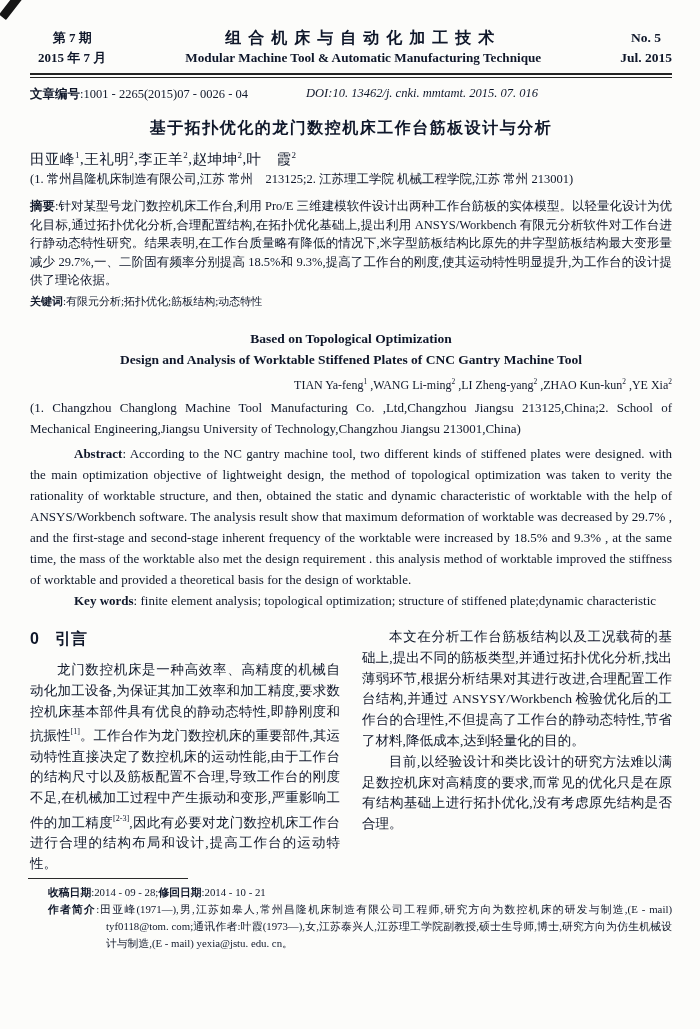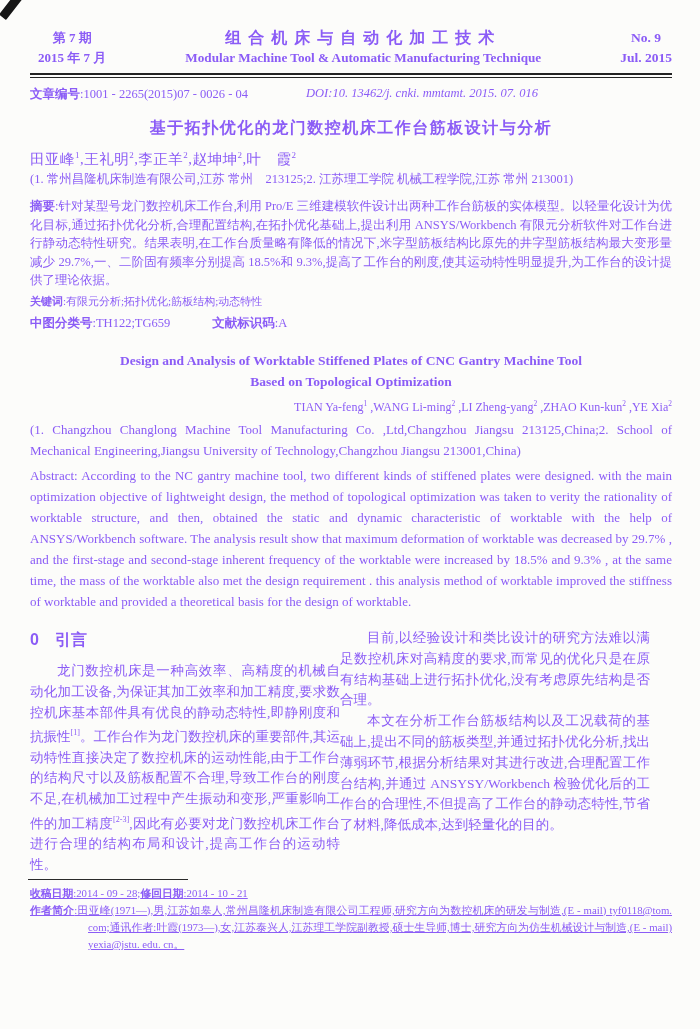--- a/index.html
+++ b/index.html
@@ -4,33 +4,33 @@
 <style>
   * { margin:0; padding:0; box-sizing:border-box; }
   html,body { background:#e8e8e6; }
   .page {
     position:relative;
     width:700px; height:1029px;
     margin:0 auto;
     background:#fcfcfa;
     overflow:hidden;
     font-family:"Liberation Serif","DejaVu Serif",serif;
-    color:#8b5cf6;
+    color:#0f172a;
   }
   .content { padding:26px 28px 0 30px; }
 
   
   .corner-mark {
     position:absolute; top:-6px; left:6px;
     width:9px; height:26px; background:#161616;
     transform:rotate(38deg); border-radius:1px;
   }
 
   .hei { font-family:"Liberation Sans","DejaVu Sans",sans-serif; font-weight:bold;text-align:right; }
-  .b   { font-weight:normal; }
+  .b   { font-weight:bold;margin-left:44px; }
 
   
   .journal-header { display:flex; justify-content:space-between; align-items:center; height:44px; }
   .jh-left  { text-align:center; padding-left:8px; font-weight:bold; font-size:13px; line-height:20px; white-space:nowrap; }
   .jh-center{ text-align:center; flex:1; }
   .jh-right { text-align:center; font-weight:bold; font-size:13.5px; line-height:20px; white-space:nowrap; }
   .journal-cn { font-size:16px; font-weight:bold; letter-spacing:7px; line-height:20px; font-family:"Liberation Sans","DejaVu Sans",sans-serif; }
   .journal-en { font-size:13.2px; font-weight:bold; line-height:20px; }
 
   .double-rule { margin-top:3px; border-top:2.5px solid #232323; border-bottom:1.5px solid #232323; height:5px; }
@@ -51,52 +51,52 @@
   .clc .gap { display:inline-block; width:42px; }
 
   
   .title-en { margin-top:17px; text-align:center; font-weight:bold; font-size:13.5px; line-height:21px; }
   .authors-en { margin-top:2px; text-align:right; font-size:12px; line-height:20px; }
   .affil-en { margin-top:2px; font-size:13px; line-height:21.5px; text-align:justify; }
   .abstract-en { margin-top:3px; font-size:13px; line-height:21px; text-align:justify; }
   .kw-en { font-size:13px; line-height:21px; text-align:justify; }
 
   
-  .columns { display:flex; margin-top:16px; }
+  .columns { display:flex; gap:22px; margin-top:16px; }
   .col-left  { width:310px; }
   .col-right { width:310px; }
   .sec-heading { font-family:"Liberation Sans","DejaVu Sans",sans-serif; font-weight:bold; font-size:16px; margin:2px 0 10px 0; }
   .sec-heading .num { margin-right:16px; }
   .body-p { font-size:13.5px; line-height:20.8px; text-align:justify; text-indent:2em; }
   .body-p sup { font-size:60%; vertical-align:super; }
 
   
   .footnote { margin-top:3px; margin-left:0; }
   .fn-rule { width:160px; border-top:1.2px solid #2a2a2a; margin-bottom:5px; margin-left:-2px; }
-  .fn-block { font-size:10.8px; line-height:17px;text-decoration:underline; }
+  .fn-block { margin-left:18px; font-size:10.8px; line-height:17px; }
   .fn-bio { padding-left:58px; text-indent:-58px; text-align:justify; }
 </style>
 </head>
 <body>
 
 <div class="page">
   <div class="corner-mark"></div>
   <div class="content">
 
     <div class="journal-header">
       <div class="jh-left">
         <div>第 7 期</div>
         <div>2015 年 7 月</div>
       </div>
       <div class="jh-center">
         <div class="journal-cn">组合机床与自动化加工技术</div>
         <div class="journal-en">Modular Machine Tool &amp; Automatic Manufacturing Technique</div>
       </div>
       <div class="jh-right">
-        <div>No. 9</div>
+        <div>No. 5</div>
         <div>Jul. 2015</div>
       </div>
     </div>
     <div class="double-rule"></div>
 
     <div class="meta-line">
       <span><span class="hei">文章编号</span><span>:1001 - 2265(2015)07 - 0026 - 04</span></span>
       <span class="doi">DOI:10. 13462/j. cnki. mmtamt. 2015. 07. 016</span>
     </div>
 
@@ -105,44 +105,44 @@
     <div class="authors-cn">
       <span><span>田亚峰</span><sup>1</sup><span>,</span></span><span><span>王礼明</span><sup>2</sup><span>,</span></span><span><span>李正羊</span><sup>2</sup><span>,</span></span><span><span>赵坤坤</span><sup>2</sup><span>,</span></span><span><span>叶　霞</span><sup>2</sup></span>
     </div>
 
     <div class="affil-cn">(1. 常州昌隆机床制造有限公司,江苏 常州　213125;2. 江苏理工学院 机械工程学院,江苏 常州 213001)</div>
 
     <p class="abstract-cn"><span class="hei">摘要</span><span>:针对某型号龙门数控机床工作台,利用 Pro/E 三维建模软件设计出两种工作台筋板的实体模型。以轻量化设计为优化目标,通过拓扑优化分析,合理配置结构,在拓扑优化基础上,提出利用 ANSYS/Workbench 有限元分析软件对工作台进行静动态特性研究。结果表明,在工作台质量略有降低的情况下,米字型筋板结构比原先的井字型筋板结构最大变形量减少 29.7%,一、二阶固有频率分别提高 18.5%和 9.3%,提高了工作台的刚度,使其运动特性明显提升,为工作台的设计提供了理论依据。</span></p>
 
     <p class="kw-cn"><span class="hei">关键词</span><span>:有限元分析;拓扑优化;筋板结构;动态特性</span></p>
 
-    <p class="clc"><span class="hei">中图分类号</span><span>:TH122;TG659</span><span class="gap"></span><span class="hei">文献标识码</span><span>:A</span></p>
 
     <div class="title-en">
+      <div>Based on Topological Optimization</div>
       <div>Design and Analysis of Worktable Stiffened Plates of CNC Gantry Machine Tool</div>
-      <div>Based on Topological Optimization</div>
     </div>
 
     <div class="authors-en">
       <span><span>TIAN Ya-feng</span><sup>1</sup><span> ,</span></span><span><span>WANG Li-ming</span><sup>2</sup><span> ,</span></span><span><span>LI Zheng-yang</span><sup>2</sup><span> ,</span></span><span><span>ZHAO Kun-kun</span><sup>2</sup><span> ,</span></span><span><span>YE Xia</span><sup>2</sup></span>
     </div>
 
     <div class="affil-en">(1.  Changzhou Changlong Machine Tool Manufacturing Co. ,Ltd,Changzhou Jiangsu 213125,China;2. School of Mechanical Engineering,Jiangsu University of Technology,Changzhou Jiangsu 213001,China)</div>
 
     <p class="abstract-en"><span class="b">Abstract</span><span>: According to the NC gantry machine tool, two different kinds of stiffened plates were designed. with the main optimization objective of lightweight design, the method of topological optimization was taken to verity the rationality of worktable structure, and then, obtained the static and dynamic characteristic of worktable with the help of ANSYS/Workbench software. The analysis result show that maximum deformation of worktable was decreased by 29.7% , and the first-stage and second-stage inherent frequency of the worktable were increased by 18.5% and 9.3% , at the same time, the mass of the worktable also met the design requirement . this analysis method of worktable improved the stiffness of worktable and provided a theoretical basis for the design of worktable.</span></p>
 
+    <p class="kw-en"><span class="b">Key words</span><span>: finite element analysis; topological optimization; structure of stiffened plate;dynamic characteristic</span></p>
 
     <div class="columns">
       <div class="col-left">
         <h2 class="sec-heading"><span class="num">0</span><span>引言</span></h2>
         <p class="body-p"><span>龙门数控机床是一种高效率、高精度的机械自动化加工设备,为保证其加工效率和加工精度,要求数控机床基本部件具有优良的静动态特性,即静刚度和抗振性</span><sup>[1]</sup><span>。工作台作为龙门数控机床的重要部件,其运动特性直接决定了数控机床的运动性能,由于工作台的结构尺寸以及筋板配置不合理,导致工作台的刚度不足,在机械加工过程中产生振动和变形,严重影响工件的加工精度</span><sup>[2-3]</sup><span>,因此有必要对龙门数控机床工作台进行合理的结构布局和设计,提高工作台的运动特性。</span></p>
       </div>
       <div class="col-right">
+        <p class="body-p">本文在分析工作台筋板结构以及工况载荷的基础上,提出不同的筋板类型,并通过拓扑优化分析,找出薄弱环节,根据分析结果对其进行改进,合理配置工作台结构,并通过 ANSYSY/Workbench 检验优化后的工作台的合理性,不但提高了工作台的静动态特性,节省了材料,降低成本,达到轻量化的目的。</p>
         <p class="body-p">目前,以经验设计和类比设计的研究方法难以满足数控机床对高精度的要求,而常见的优化只是在原有结构基础上进行拓扑优化,没有考虑原先结构是否合理。</p>
-        <p class="body-p">本文在分析工作台筋板结构以及工况载荷的基础上,提出不同的筋板类型,并通过拓扑优化分析,找出薄弱环节,根据分析结果对其进行改进,合理配置工作台结构,并通过 ANSYSY/Workbench 检验优化后的工作台的合理性,不但提高了工作台的静动态特性,节省了材料,降低成本,达到轻量化的目的。</p>
       </div>
     </div>
 
     <div class="footnote">
       <div class="fn-rule"></div>
       <div class="fn-block">
         <p><span class="hei">收稿日期</span><span>:2014 - 09 - 28;</span><span class="hei">修回日期</span><span>:2014 - 10 - 21</span></p>
         <p class="fn-bio"><span class="hei">作者简介</span><span>:田亚峰(1971—),男,江苏如皋人,常州昌隆机床制造有限公司工程师,研究方向为数控机床的研发与制造,(E - mail) tyf0118@tom. com;通讯作者:叶霞(1973—),女,江苏泰兴人,江苏理工学院副教授,硕士生导师,博士,研究方向为仿生机械设计与制造,(E - mail) yexia@jstu. edu. cn。</span></p>
       </div>
     </div>

